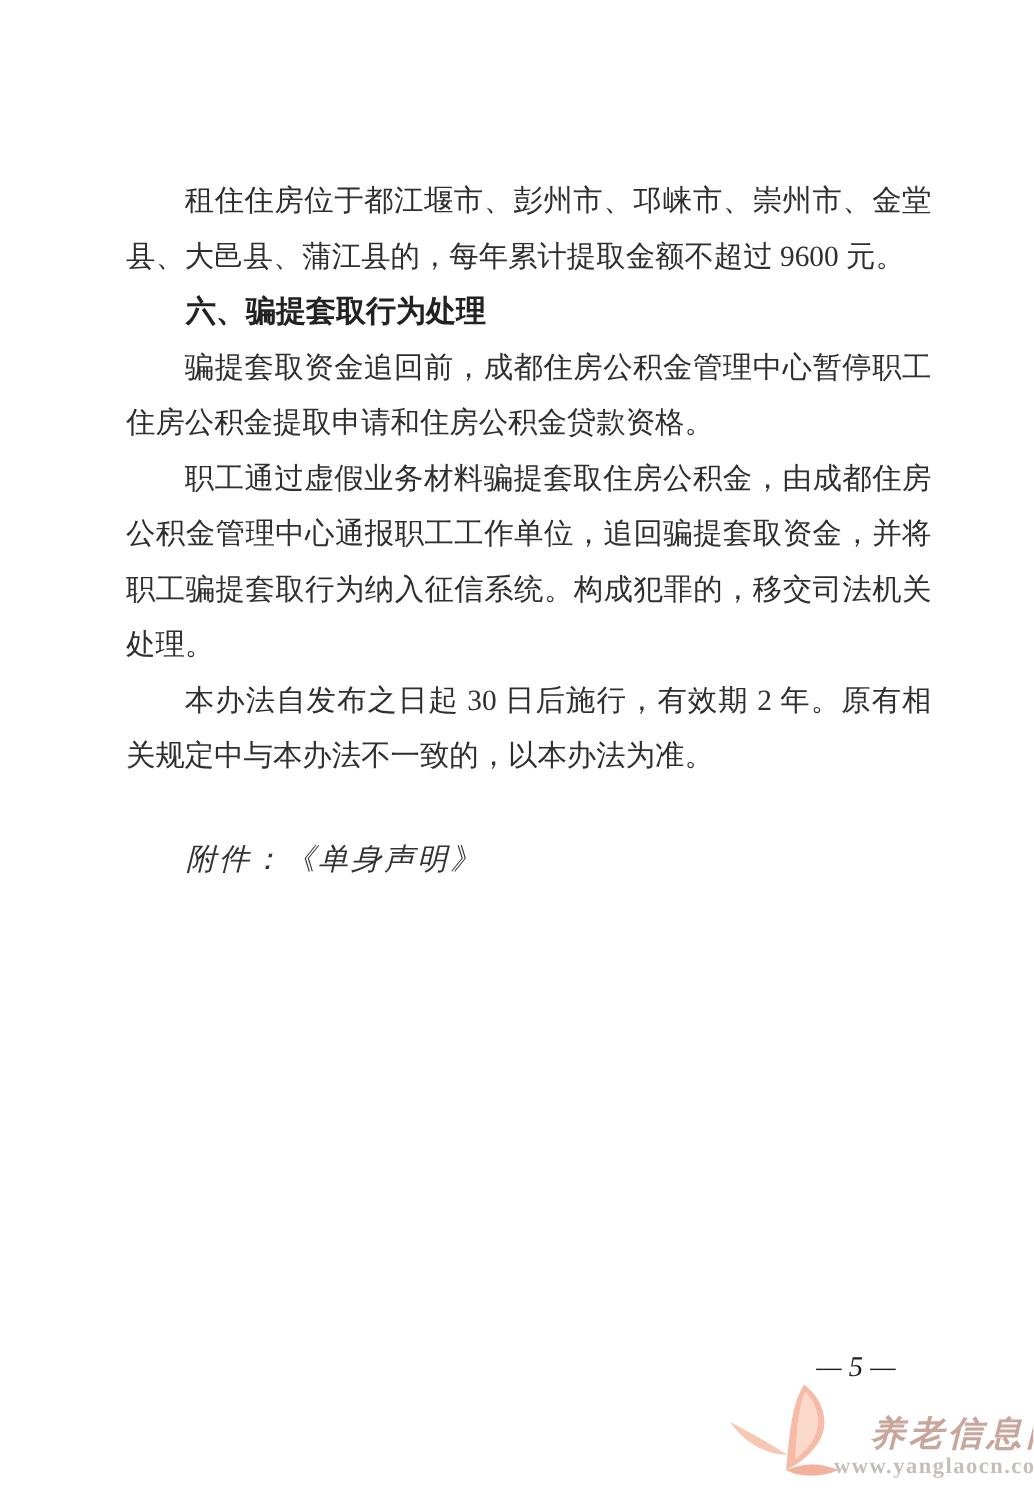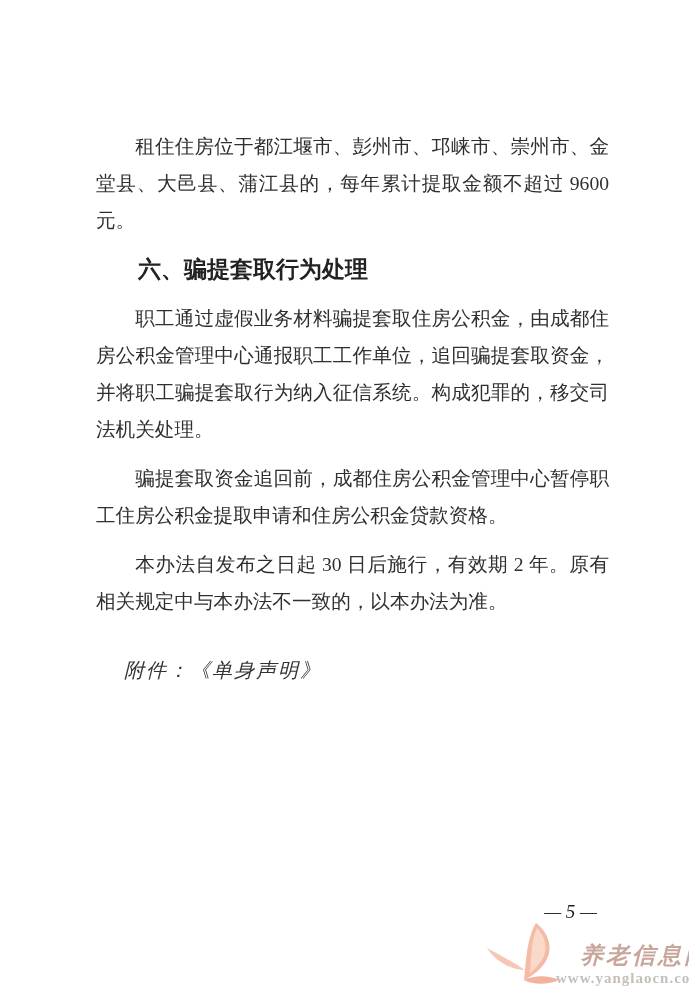--- a/index.html
+++ b/index.html
@@ -15,34 +15,34 @@
     overflow: hidden;
     font-family: "Liberation Serif", "DejaVu Serif", serif;
   }
   .content {
     position: absolute;
     left: 84px;
     top: 116px;
     width: 537px;
   }
   .content p.body {
-    margin: 12px;
+    margin: 0;
     text-indent: 2em;
     font-family: "Liberation Serif", "DejaVu Serif", serif;
     font-size: 19.6px;
     line-height: 37px;
     text-align: justify;
     color: #2f2f2f;
   }
   .content h2.section-heading {
-    margin: 8px;
+    margin: 0;
     text-indent: 2em;
     font-family: "Liberation Sans", "DejaVu Sans", sans-serif;
     font-weight: bold;
-    font-size: 23px;
+    font-size: 20px;
     line-height: 37px;
     color: #222222;
   }
   .content p.attachment {
     margin: 32px 0 4px 0;
     text-indent: 2em;
     font-family: "Liberation Serif", "DejaVu Serif", serif;
     font-style: italic;
     font-size: 20px;
     line-height: 37px;
@@ -98,22 +98,22 @@
   }
 </style>
 </head>
 <body>
 
 <div class="page">
 
   <div class="content">
     <p class="body">租住住房位于都江堰市、彭州市、邛崃市、崇州市、金堂县、大邑县、蒲江县的，每年累计提取金额不超过 9600 元。</p>
     <h2 class="section-heading">六、骗提套取行为处理</h2>
+    <p class="body">骗提套取资金追回前，成都住房公积金管理中心暂停职工住房公积金提取申请和住房公积金贷款资格。</p>
     <p class="body">职工通过虚假业务材料骗提套取住房公积金，由成都住房公积金管理中心通报职工工作单位，追回骗提套取资金，并将职工骗提套取行为纳入征信系统。构成犯罪的，移交司法机关处理。</p>
-    <p class="body">骗提套取资金追回前，成都住房公积金管理中心暂停职工住房公积金提取申请和住房公积金贷款资格。</p>
     <p class="body">本办法自发布之日起 30 日后施行，有效期 2 年。原有相关规定中与本办法不一致的，以本办法为准。</p>
     <p class="attachment">附件：《单身声明》</p>
   </div>
 
   <div class="page-number">— 5 —</div>
 
   <div class="watermark">
     <svg class="swoosh" viewBox="0 0 120 70" xmlns="http://www.w3.org/2000/svg">
       <path d="M56,5 C68,14 74,30 66,43 C61,51 53,58 44,62 C46,48 46,21 56,5 Z" fill="#f5bba7"></path>
       <path d="M57,10 C65,18 68,30 63,40 C60,46 55,51 50,55 C51,44 51,22 57,10 Z" fill="#fbd9ca"></path>

